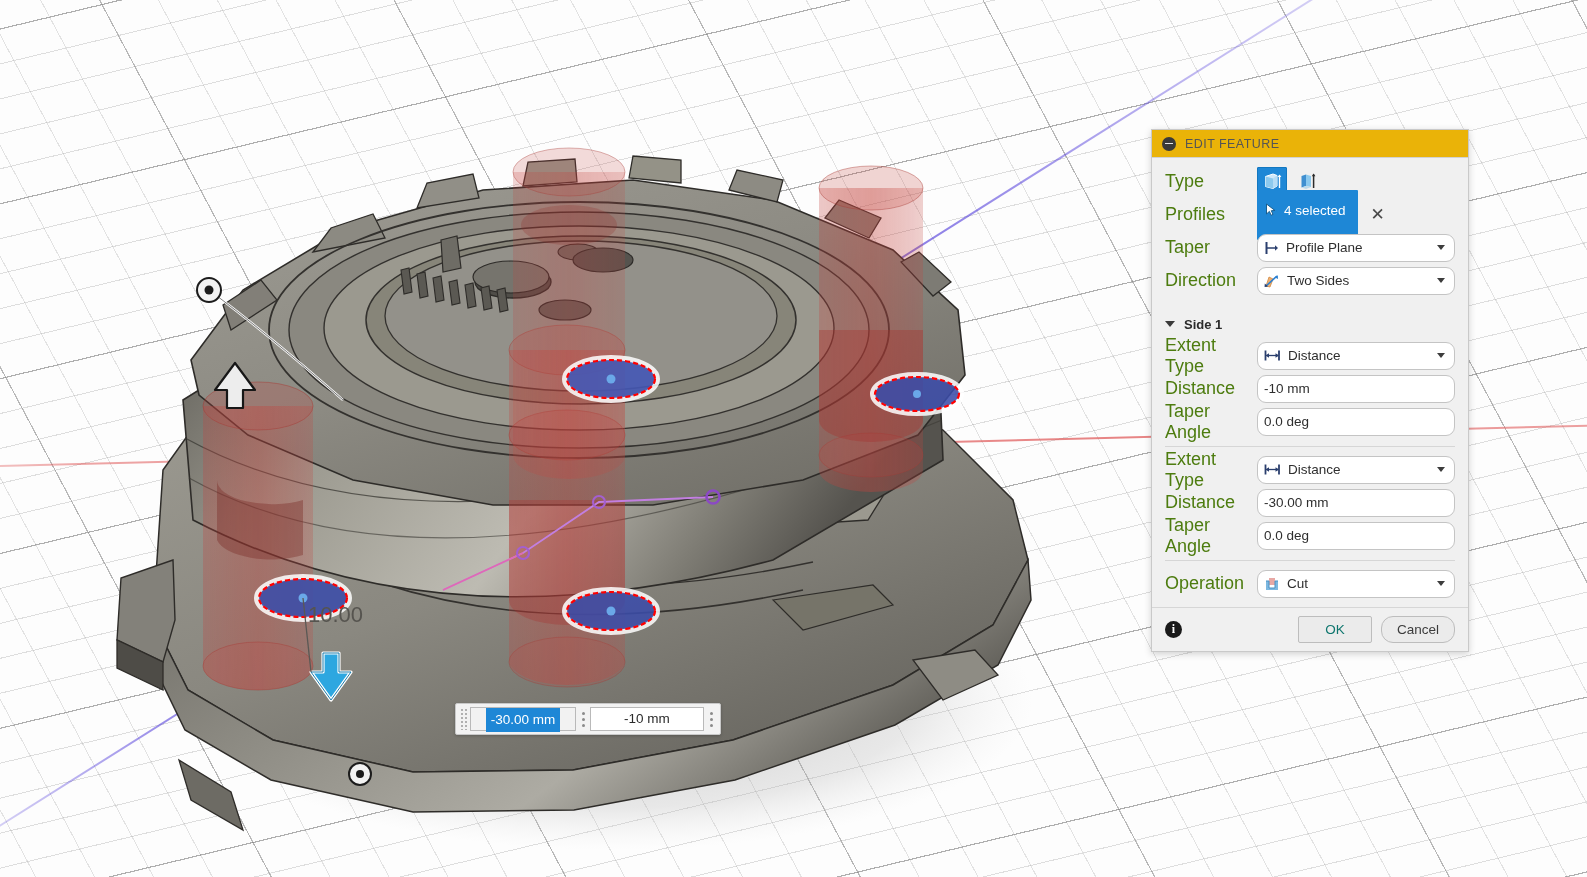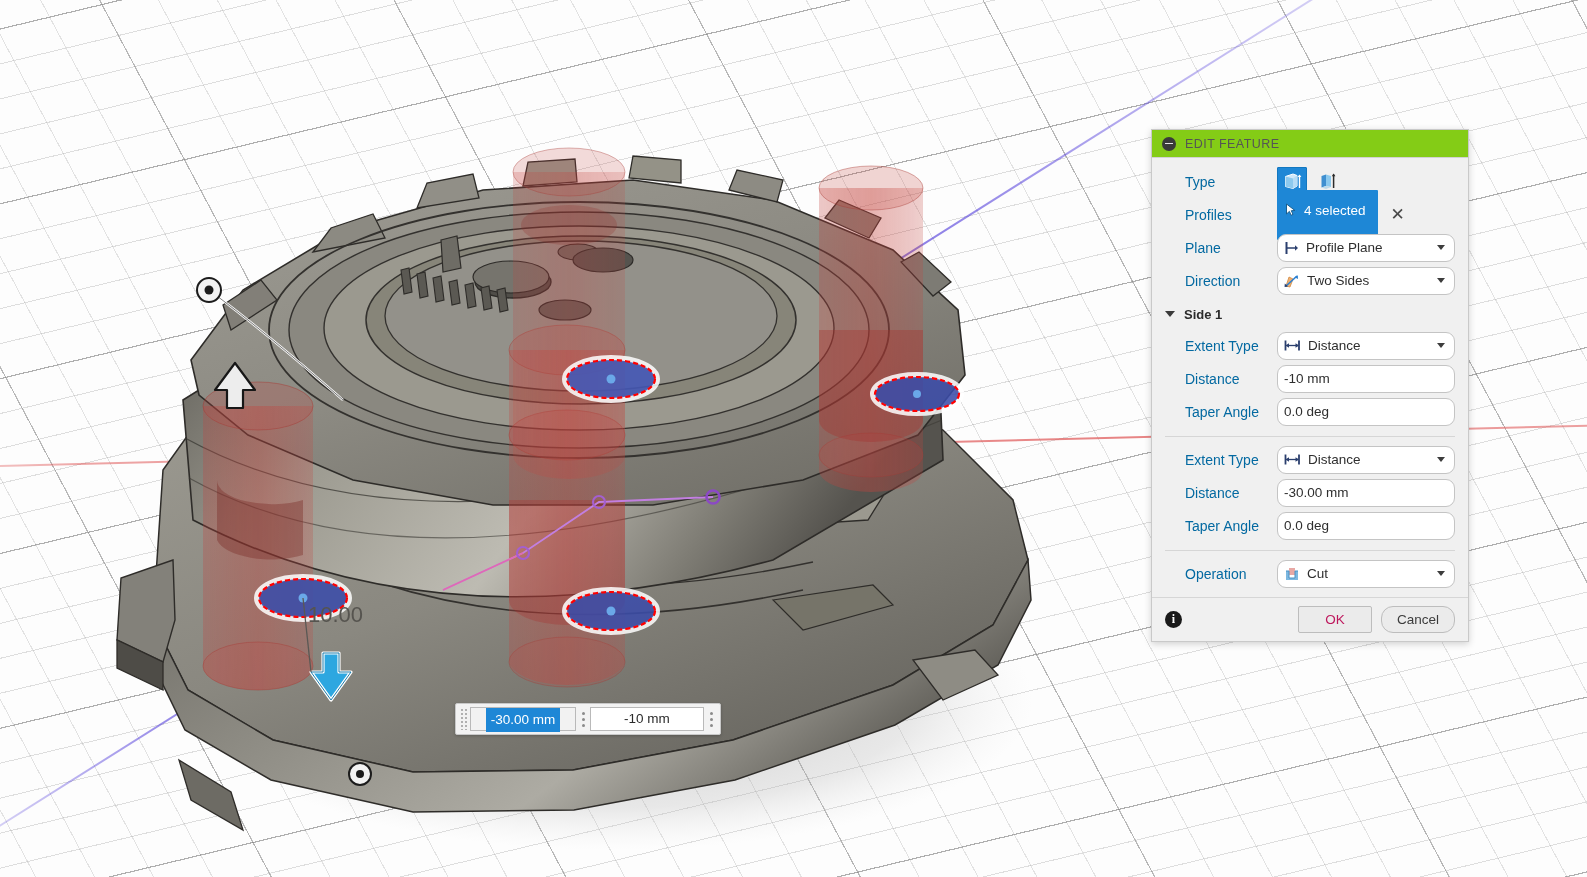--- a/index.html
+++ b/index.html
@@ -59,69 +59,69 @@
 
   
   #panel{
     position:absolute;left:1151px;top:129px;width:316px;
     background:#f0f0f0;border:1px solid #c9c9c9;
     box-shadow:0 2px 7px rgba(0,0,0,.18);
     font-size:13.5px;color:#333;
   }
   #panel-title{
     height:27px;display:flex;align-items:center;gap:9px;padding:0 10px;
-    background:#84cc16;border-bottom:1px solid #d2d2d2;
+    background:#eab308;border-bottom:1px solid #d2d2d2;
   }
   .collapse-dot{width:14px;height:14px;border-radius:50%;background:#3a3a3a;
      display:flex;align-items:center;justify-content:center;flex:none;}
   .collapse-dot::after{content:"";width:8px;height:1.6px;background:#e6e6e6;}
   #panel-title .t{font-size:12.5px;letter-spacing:.45px;color:#555;}
 
   .panel-body{padding:7px 0 0 0;}
   .row{display:flex;align-items:center;height:33px;padding:0 13px;}
-  .row > .lbl{width:92px;flex:none;color:#0369a1;font-size:14px;margin-left:20px;}
+  .row > .lbl{width:92px;flex:none;color:#4d7c0f;font-size:18px;}
 
   .icon-btn{width:28px;height:28px;display:flex;align-items:center;justify-content:center;
      border:1px solid transparent;border-radius:1px;margin-right:6px;}
   .icon-btn.active{background:#1e87d6;border-color:#1277c0;}
 
   .chip{
     height:41px;background:#1e87d6;color:#fff;display:flex;align-items:center;gap:6px;
     padding:0 12px 9px 8px;font-size:13.5px;border-radius:1px;
   }
   .xbtn{width:22px;height:22px;margin-left:9px;display:flex;align-items:center;justify-content:center;
      color:#4a4a4a;font-size:17px;line-height:1;font-family:"Liberation Sans",sans-serif;}
 
   .ctrl{
     flex:1;height:26px;background:#fff;border:1px solid #c4c4c4;border-radius:9px;
     display:flex;align-items:center;padding:0 6px;gap:7px;position:relative;
   }
   .ctrl .val{font-size:13.5px;color:#2e2e2e;flex:1;}
   .caret{width:0;height:0;border-left:4.5px solid transparent;border-right:4.5px solid transparent;
      border-top:5px solid #3c3c3c;margin-right:3px;}
 
-  .section{display:flex;align-items:center;gap:9px;height:30px;padding:0 13px;margin-top:2px;text-align:center;}
+  .section{display:flex;align-items:center;gap:9px;height:30px;padding:0 13px;margin-top:12px;text-align:center;}
   .tri{width:0;height:0;}
   .tri.down{border-left:5px solid transparent;border-right:5px solid transparent;border-top:6.5px solid #3a3a3a;}
   .tri.right{border-top:5px solid transparent;border-bottom:5px solid transparent;border-left:6.5px solid #3a3a3a;}
   .section .s{font-weight:bold;font-size:13px;color:#2b2b2b;}
 
   .divider{height:1px;background:#d6d6d6;margin:8px 13px 6px 13px;}
 
   #panel-footer{
     display:flex;align-items:center;height:43px;padding:0 13px;margin-top:7px;
     background:#f0f0f0;border-top:1px solid #d6d6d6;
   }
   .info-ic{width:17px;height:17px;border-radius:50%;background:#1a1a1a;color:#fff;
      font-size:12px;font-weight:bold;display:flex;align-items:center;justify-content:center;
      font-family:"Liberation Serif",serif;}
   .btns{margin-left:auto;display:flex;gap:9px;}
   .btn{width:72px;height:25px;border:1px solid #bdbdbd;background:#ebebeb;border-radius:2px;
      font-size:13.5px;display:flex;align-items:center;justify-content:center;}
-  .btn.ok{color:#be185d;}
+  .btn.ok{color:#0f766e;}
   .btn.cancel{color:#3c3c3c;border-radius:12px;}
 </style>
 </head>
 <body>
 
 <div id="viewport">
 
   <div class="gridwrap">
     <div class="gridA"></div>
       <div class="gridB"></div>
@@ -405,21 +405,21 @@
       <span class="chip">
         <svg width="13" height="14" viewBox="0 0 13 14">
           <path d="M1.5,1 L1.5,11 L4.4,8.4 L6.1,12.3 L8,11.4 L6.3,7.7 L10,7.5 Z" fill="#ffffff" stroke="#1a5f8f" stroke-width="1"></path>
         </svg>
         <span>4 selected</span>
       </span>
       <span class="xbtn">✕</span>
     </div>
 
     <div class="row">
-      <span class="lbl">Plane</span>
+      <span class="lbl">Taper</span>
       <span class="ctrl">
         <svg width="15" height="14" viewBox="0 0 15 14">
           <line x1="2.5" y1="1" x2="2.5" y2="13" stroke="#2b3f6e" stroke-width="2"></line>
           <line x1="2.5" y1="7" x2="11" y2="7" stroke="#2b3f6e" stroke-width="1.5"></line>
           <path d="M11,4.2 L14,7 L11,9.8 Z" fill="#2b3f6e"></path>
         </svg>
         <span class="val">Profile Plane</span>
         <span class="caret"></span>
       </span>
     </div>

